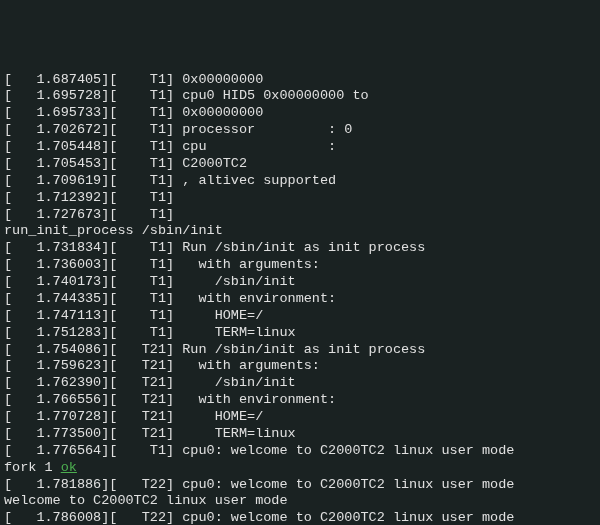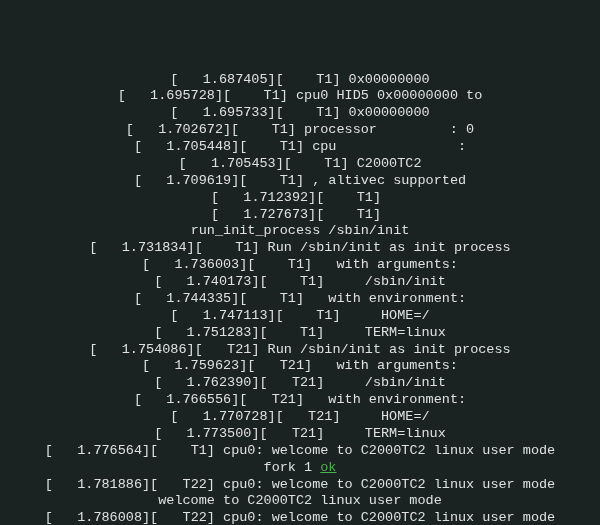--- a/index.html
+++ b/index.html
@@ -9,21 +9,21 @@
       color: #e0e0e0;
       font-family: "Consolas", "Courier New", monospace;
       font-size: 13.5px;
       line-height: 1.25;
       white-space: pre;
       width: 600px;
       height: 525px;
       box-sizing: border-box;
       overflow: hidden;
     }
-    .line { display: block; text-align: center; }
+    .line { display: block; }
     .ok { color: #4caf50; text-decoration: underline; }
     .n { color: #e0e0e0; }
   </style>
 </head>
 <body>
 
 
 
 <div id="console"><span class="line">[   <span class="n">1.687405</span>][   <span class="n"> T1</span>] <span class="n">0x00000000</span></span><span class="line">[   <span class="n">1.695728</span>][   <span class="n"> T1</span>] <span class="n">cpu0 HID5 0x00000000 to</span></span><span class="line">[   <span class="n">1.695733</span>][   <span class="n"> T1</span>] <span class="n">0x00000000</span></span><span class="line">[   <span class="n">1.702672</span>][   <span class="n"> T1</span>] <span class="n">processor         : 0</span></span><span class="line">[   <span class="n">1.705448</span>][   <span class="n"> T1</span>] <span class="n">cpu               :</span></span><span class="line">[   <span class="n">1.705453</span>][   <span class="n"> T1</span>] <span class="n">C2000TC2</span></span><span class="line">[   <span class="n">1.709619</span>][   <span class="n"> T1</span>] <span class="n">, altivec supported</span></span><span class="line">[   <span class="n">1.712392</span>][   <span class="n"> T1</span>] <span class="n"></span></span><span class="line">[   <span class="n">1.727673</span>][   <span class="n"> T1</span>] <span class="n"></span></span><span class="line"><span class="n">run_init_process /sbin/init</span></span><span class="line">[   <span class="n">1.731834</span>][   <span class="n"> T1</span>] <span class="n">Run /sbin/init as init process</span></span><span class="line">[   <span class="n">1.736003</span>][   <span class="n"> T1</span>] <span class="n">  with arguments:</span></span><span class="line">[   <span class="n">1.740173</span>][   <span class="n"> T1</span>] <span class="n">    /sbin/init</span></span><span class="line">[   <span class="n">1.744335</span>][   <span class="n"> T1</span>] <span class="n">  with environment:</span></span><span class="line">[   <span class="n">1.747113</span>][   <span class="n"> T1</span>] <span class="n">    HOME=/</span></span><span class="line">[   <span class="n">1.751283</span>][   <span class="n"> T1</span>] <span class="n">    TERM=linux</span></span><span class="line">[   <span class="n">1.754086</span>][   <span class="n">T21</span>] <span class="n">Run /sbin/init as init process</span></span><span class="line">[   <span class="n">1.759623</span>][   <span class="n">T21</span>] <span class="n">  with arguments:</span></span><span class="line">[   <span class="n">1.762390</span>][   <span class="n">T21</span>] <span class="n">    /sbin/init</span></span><span class="line">[   <span class="n">1.766556</span>][   <span class="n">T21</span>] <span class="n">  with environment:</span></span><span class="line">[   <span class="n">1.770728</span>][   <span class="n">T21</span>] <span class="n">    HOME=/</span></span><span class="line">[   <span class="n">1.773500</span>][   <span class="n">T21</span>] <span class="n">    TERM=linux</span></span><span class="line">[   <span class="n">1.776564</span>][   <span class="n"> T1</span>] <span class="n">cpu0: welcome to C2000TC2 linux user mode</span></span><span class="line"><span class="n">fork 1 </span><span class="ok">ok</span></span><span class="line">[   <span class="n">1.781886</span>][   <span class="n">T22</span>] <span class="n">cpu0: welcome to C2000TC2 linux user mode</span></span><span class="line"><span class="n">welcome to C2000TC2 linux user mode</span></span><span class="line">[   <span class="n">1.786008</span>][   <span class="n">T22</span>] <span class="n">cpu0: welcome to C2000TC2 linux user mode</span></span></div>
 

